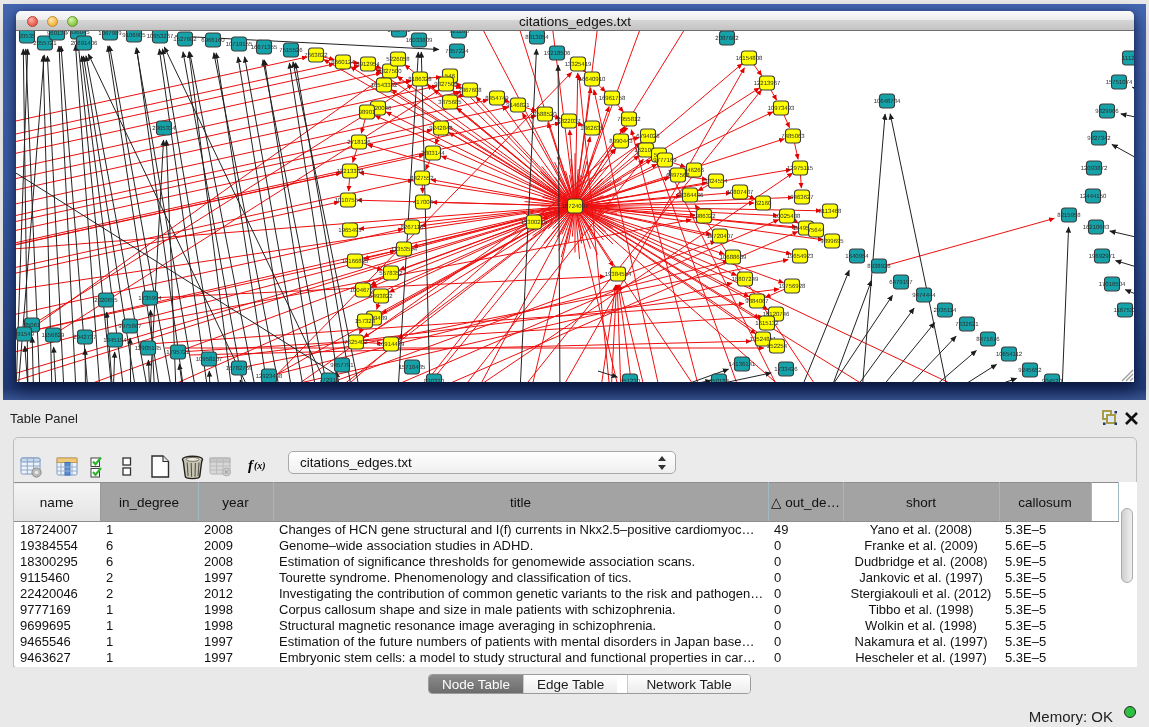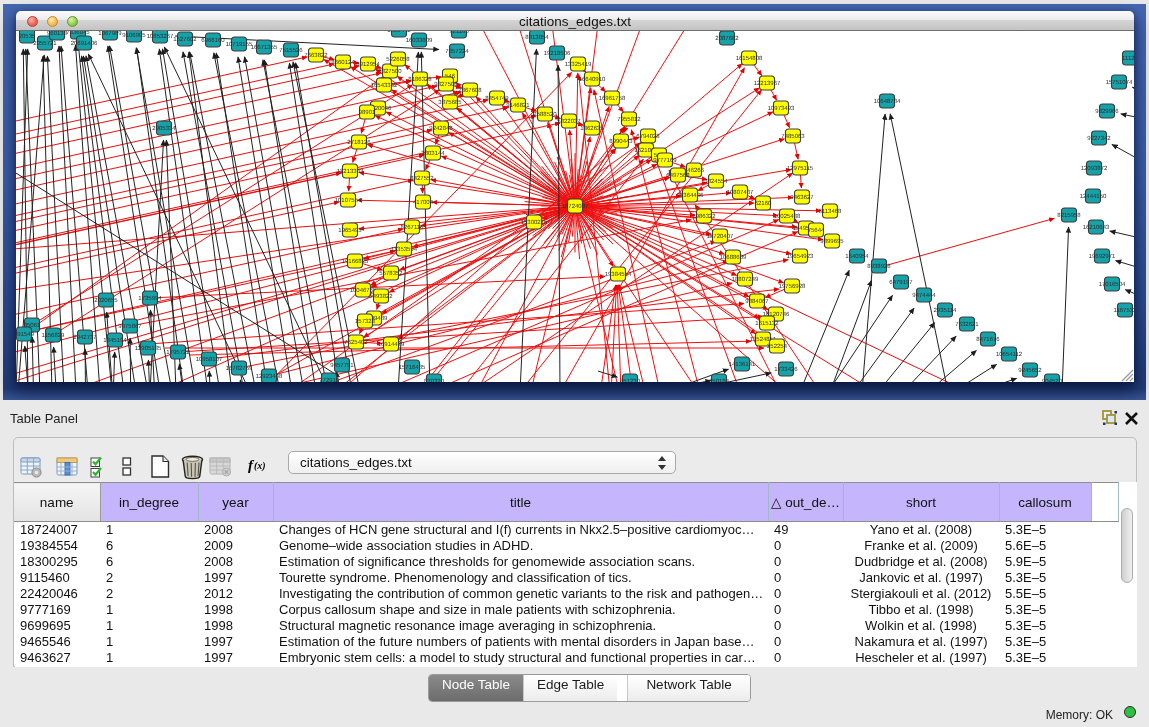--- a/index.html
+++ b/index.html
@@ -12,36 +12,36 @@
 #tb .t { position:absolute; left:0; right:0; top:3px; text-align:center; font-size:13.5px; color:#111; }
 .tl { position:absolute; top:5px; width:11px; height:11px; border-radius:50%; }
 #panel { position:absolute; left:0; top:400px; width:1149px; height:327px; background:#e9e9e9; }
 #panel .hdr { position:absolute; left:10px; top:11px; font-size:13px; color:#222; }
 #cont { position:absolute; left:13px; top:37px; width:1124px; height:230px; background:#ebebeb;
   border:1px solid #bdbdbd; border-radius:5px 5px 0 0; }
 #ddown { position:absolute; left:274px; top:13px; width:388px; height:23px; background:linear-gradient(#ffffff,#efefef);
   border:1px solid #a9a9a9; border-radius:5px; font-size:13.5px; color:#111; line-height:21px; padding-left:11px; }
 table { border-collapse:collapse; table-layout:fixed; width:1081px; position:absolute; left:0px; top:44px; font-size:13px; color:#111; }
 th { height:39px; font-weight:normal; font-size:13.5px; border-right:1px solid #9fb8c4; border-top:1px solid #8e8e8e; border-bottom:1px solid #8e8e8e; overflow:hidden; white-space:nowrap; }
-.thb { background:#c4b5fd; }
+.thb { background:#a3a3a3; }
 .thg { background:linear-gradient(#f5f5f5,#e3e3e3); border-right-color:#9a9a9a; }
 td { height:16px; padding:0 0 0 6px; overflow:hidden; white-space:nowrap; }
 td.c { text-align:center; padding:0; }
 tbody tr { background:#fff; }
 .nl { font-size:6px; fill:#2e2e2e; text-anchor:middle; text-rendering:geometricPrecision; }
 svg { -webkit-font-smoothing:antialiased; }
 .er { stroke:#ee0f0f; stroke-width:1; }
 .eb { stroke:#222; stroke-width:1; }
-#tabs { position:absolute; left:428px; top:274px; height:28px; display:flex; font-size:13.5px;
+#tabs { position:absolute; left:428px; top:274px; height:20px; display:flex; font-size:13.5px;
   border:1px solid #9b9b9b; border-radius:4px; overflow:hidden; background:#fff; }
 #tabs div { padding:2px 13px 0 13px; }
 #tabs div:last-child { padding:2px 18px 0 18px;margin-left:10px; }
 #tabs .sel { background:linear-gradient(#8b8b8b,#6c6c6c); color:#fff; }
 #tabs .us { background:linear-gradient(#ffffff,#ececec); color:#1c1c1c; border-left:1px solid #c9c9c9; }
-#mem { position:absolute; right:36px; top:308px; font-size:12px; color:#222; }
+#mem { position:absolute; right:36px; top:308px; font-size:15px; color:#222; }
 #memdot { position:absolute; right:13px; top:306px; width:12px; height:12px; border-radius:50%; background:#2ec041; border:1.5px solid #2a2a2a; }
 #scroll { position:absolute; right:3px; top:70px; width:12px; height:75px; background:linear-gradient(90deg,#cfcfcf,#f0f0f0); border:1px solid #ababab; border-radius:6px; }
 </style></head>
 <body>
 <div id="desk">
   <div id="win">
     <div id="tb">
       <span class="tl" style="left:11px;background:radial-gradient(circle at 35% 30%,#ffb3ab,#ee6a5d 55%,#d94a3c);border:1px solid #b73f33"></span>
       <span class="tl" style="left:31px;background:radial-gradient(circle at 35% 30%,#ffe9b0,#f6bf56 55%,#e59e2e);border:1px solid #c08b28"></span>
       <span class="tl" style="left:51px;background:radial-gradient(circle at 35% 30%,#d8f6b2,#95d051 55%,#70ad33);border:1px solid #64972e"></span>

